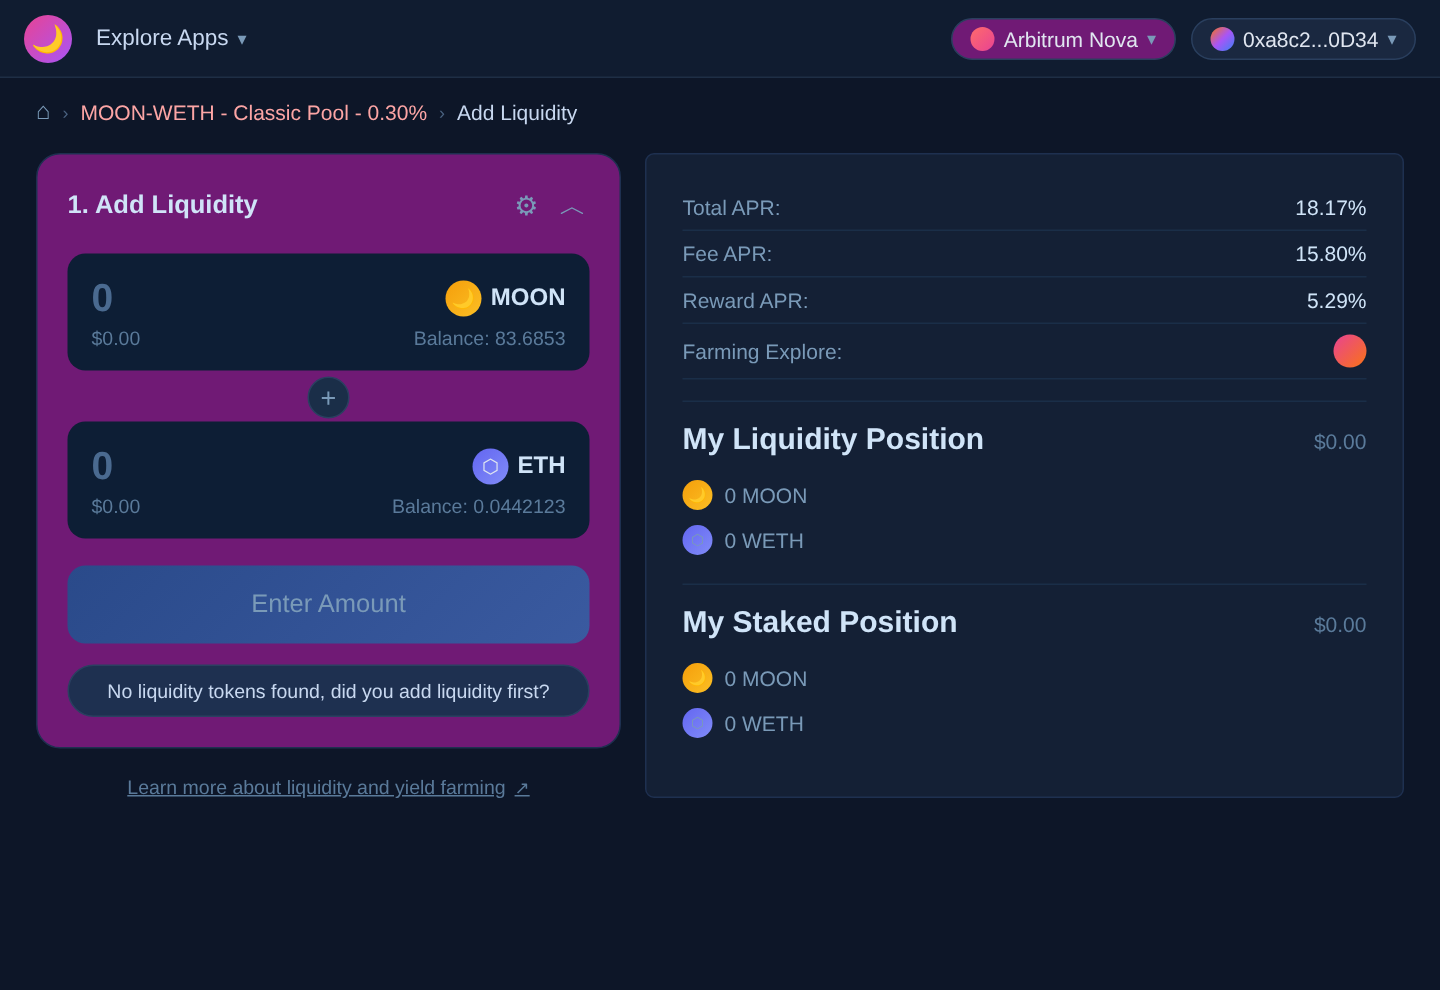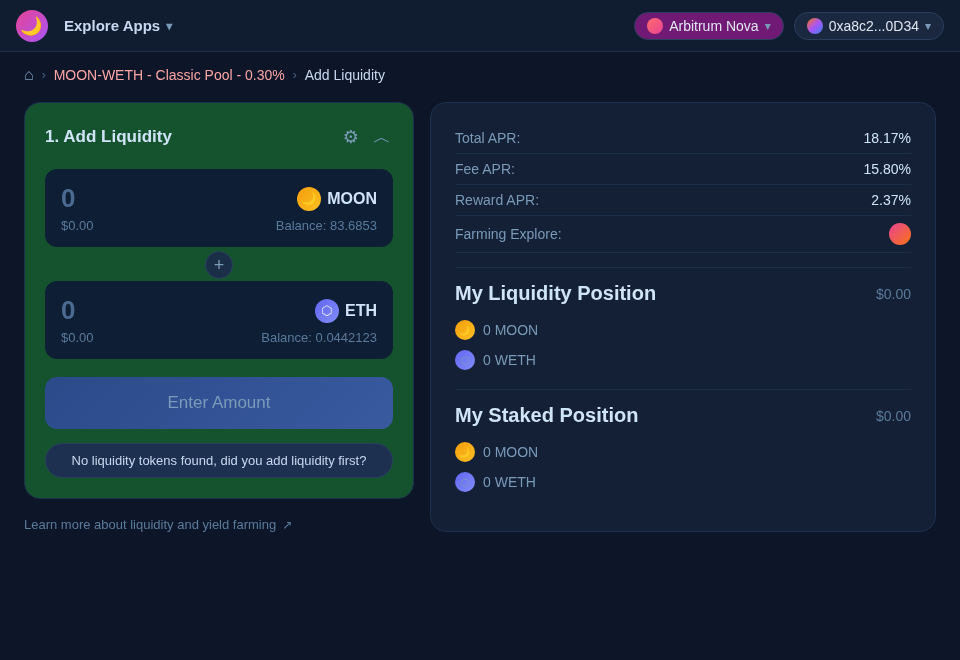--- a/index.html
+++ b/index.html
@@ -33,21 +33,21 @@
       height: 32px;
       border-radius: 50%;
       background: linear-gradient(135deg, #e84393, #a855f7);
       display: flex; align-items: center; justify-content: center;
       font-size: 18px;
     }
     .explore-apps-btn {
       display: flex; align-items: center; gap: 6px;
       color: #c8d8f0;
       font-size: 15px;
-      font-weight: 700;
+      font-weight: 400;
       cursor: pointer;
       padding: 4px 8px;
       border-radius: 6px;
     }
     .chevron-down { font-size: 12px; color: #7a9ab8; }
 
     .topnav-right {
       display: flex;
       align-items: center;
       gap: 10px;
@@ -102,21 +102,21 @@
       padding: 0 24px;
       margin-top: 4px;
     }
 
     
     .left-panel {
       flex: 0 0 390px;
     }
 
     .card {
-      background: #14532d;
+      background: #701a75;
       border-radius: 16px;
       border: 1px solid #1e3050;
       padding: 20px;
     }
 
     .card-header {
       display: flex;
       align-items: center;
       justify-content: space-between;
       margin-bottom: 18px;
@@ -219,29 +219,29 @@
       width: 100%;
     }
 
     
     .learn-more {
       text-align: center;
       margin-top: 18px;
       font-size: 13px;
       color: #5a7a9a;
       cursor: pointer;
-      display: flex; align-items: center; gap: 6px;
+      display: flex; align-items: center; justify-content: center; gap: 6px; text-decoration: underline;
     }
     .external-link-icon { font-size: 12px; }
 
     
     .right-panel {
       flex: 1;
       background: #142035;
-      border-radius: 16px;
+      border-radius: 6px;
       border: 1px solid #1e3050;
       padding: 20px 24px;
     }
 
     .apr-row {
       display: flex; justify-content: space-between; align-items: center;
       padding: 7px 0;
       border-bottom: 1px solid #1a2e48;
       font-size: 14px;
     }
@@ -402,21 +402,21 @@
     <div class="apr-row">
       <span class="apr-label">Total APR:</span>
       <span class="apr-value">18.17%</span>
     </div>
     <div class="apr-row">
       <span class="apr-label">Fee APR:</span>
       <span class="apr-value">15.80%</span>
     </div>
     <div class="apr-row">
       <span class="apr-label">Reward APR:</span>
-      <span class="apr-value">2.37%</span>
+      <span class="apr-value">5.29%</span>
     </div>
     <div class="apr-row">
       <span class="apr-label">Farming Explore:</span>
       <span class="reward-icon"></span>
     </div>
 
     <hr class="section-divider">
 
     <div class="position-header">
       <span class="position-title">My Liquidity Position</span>

